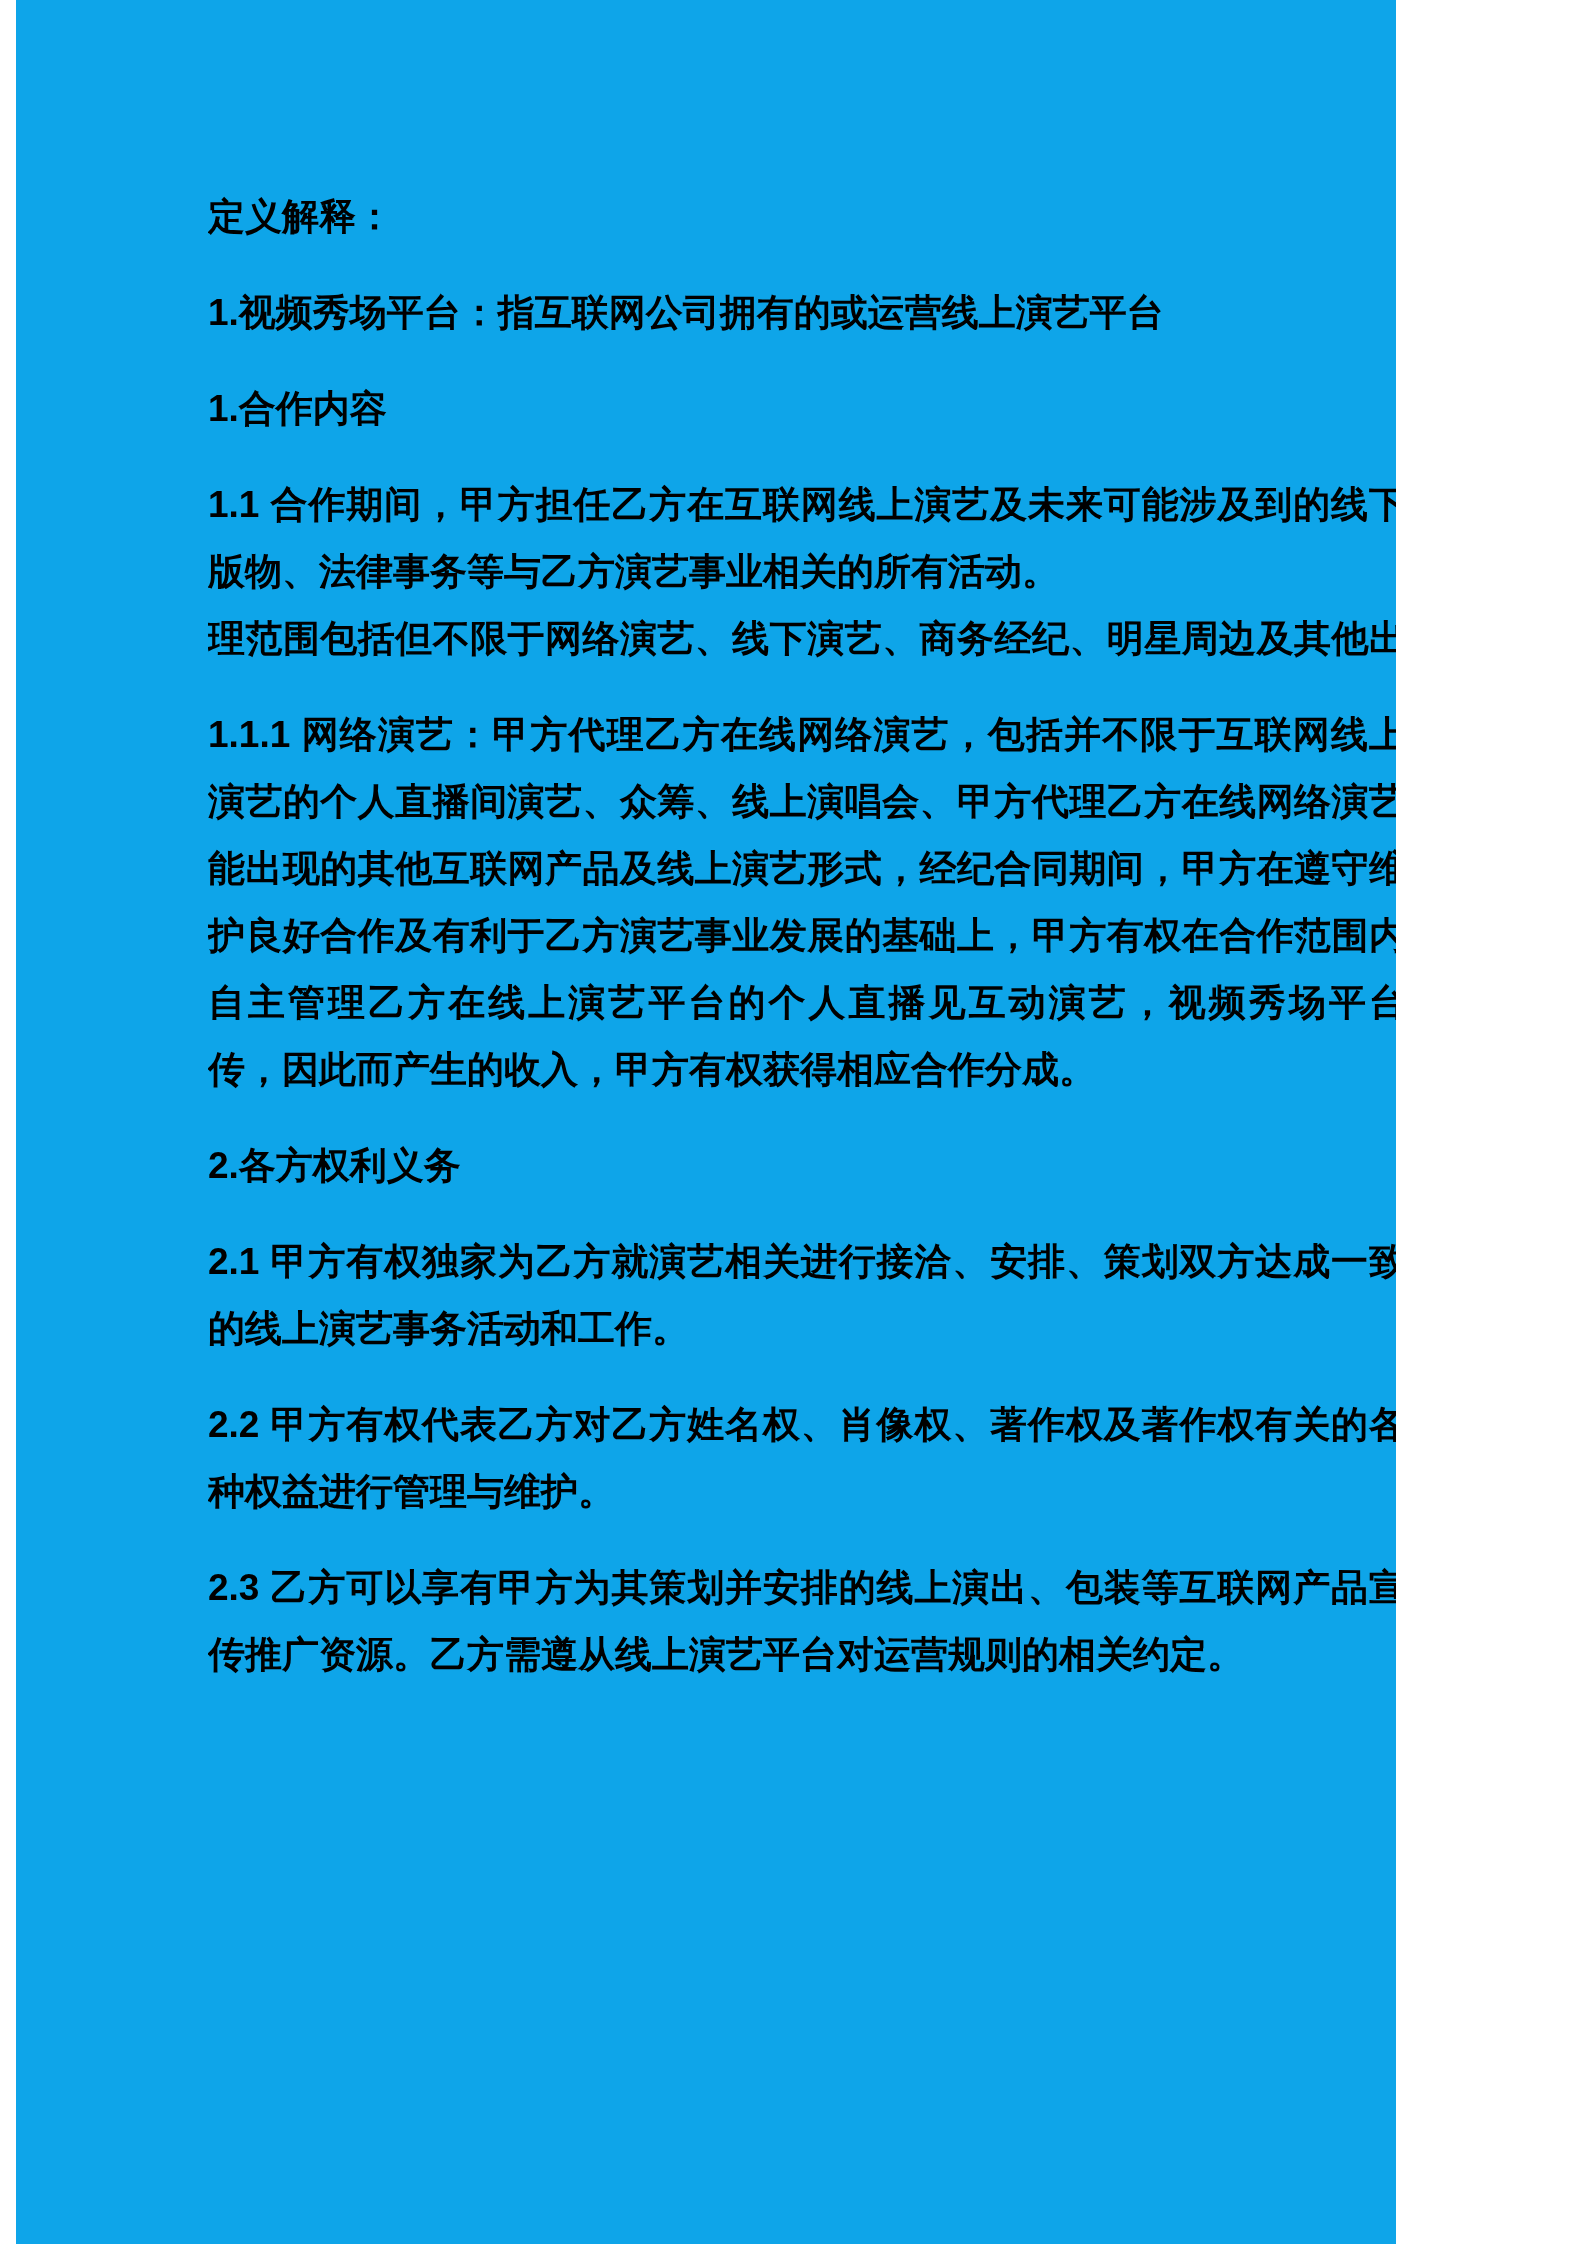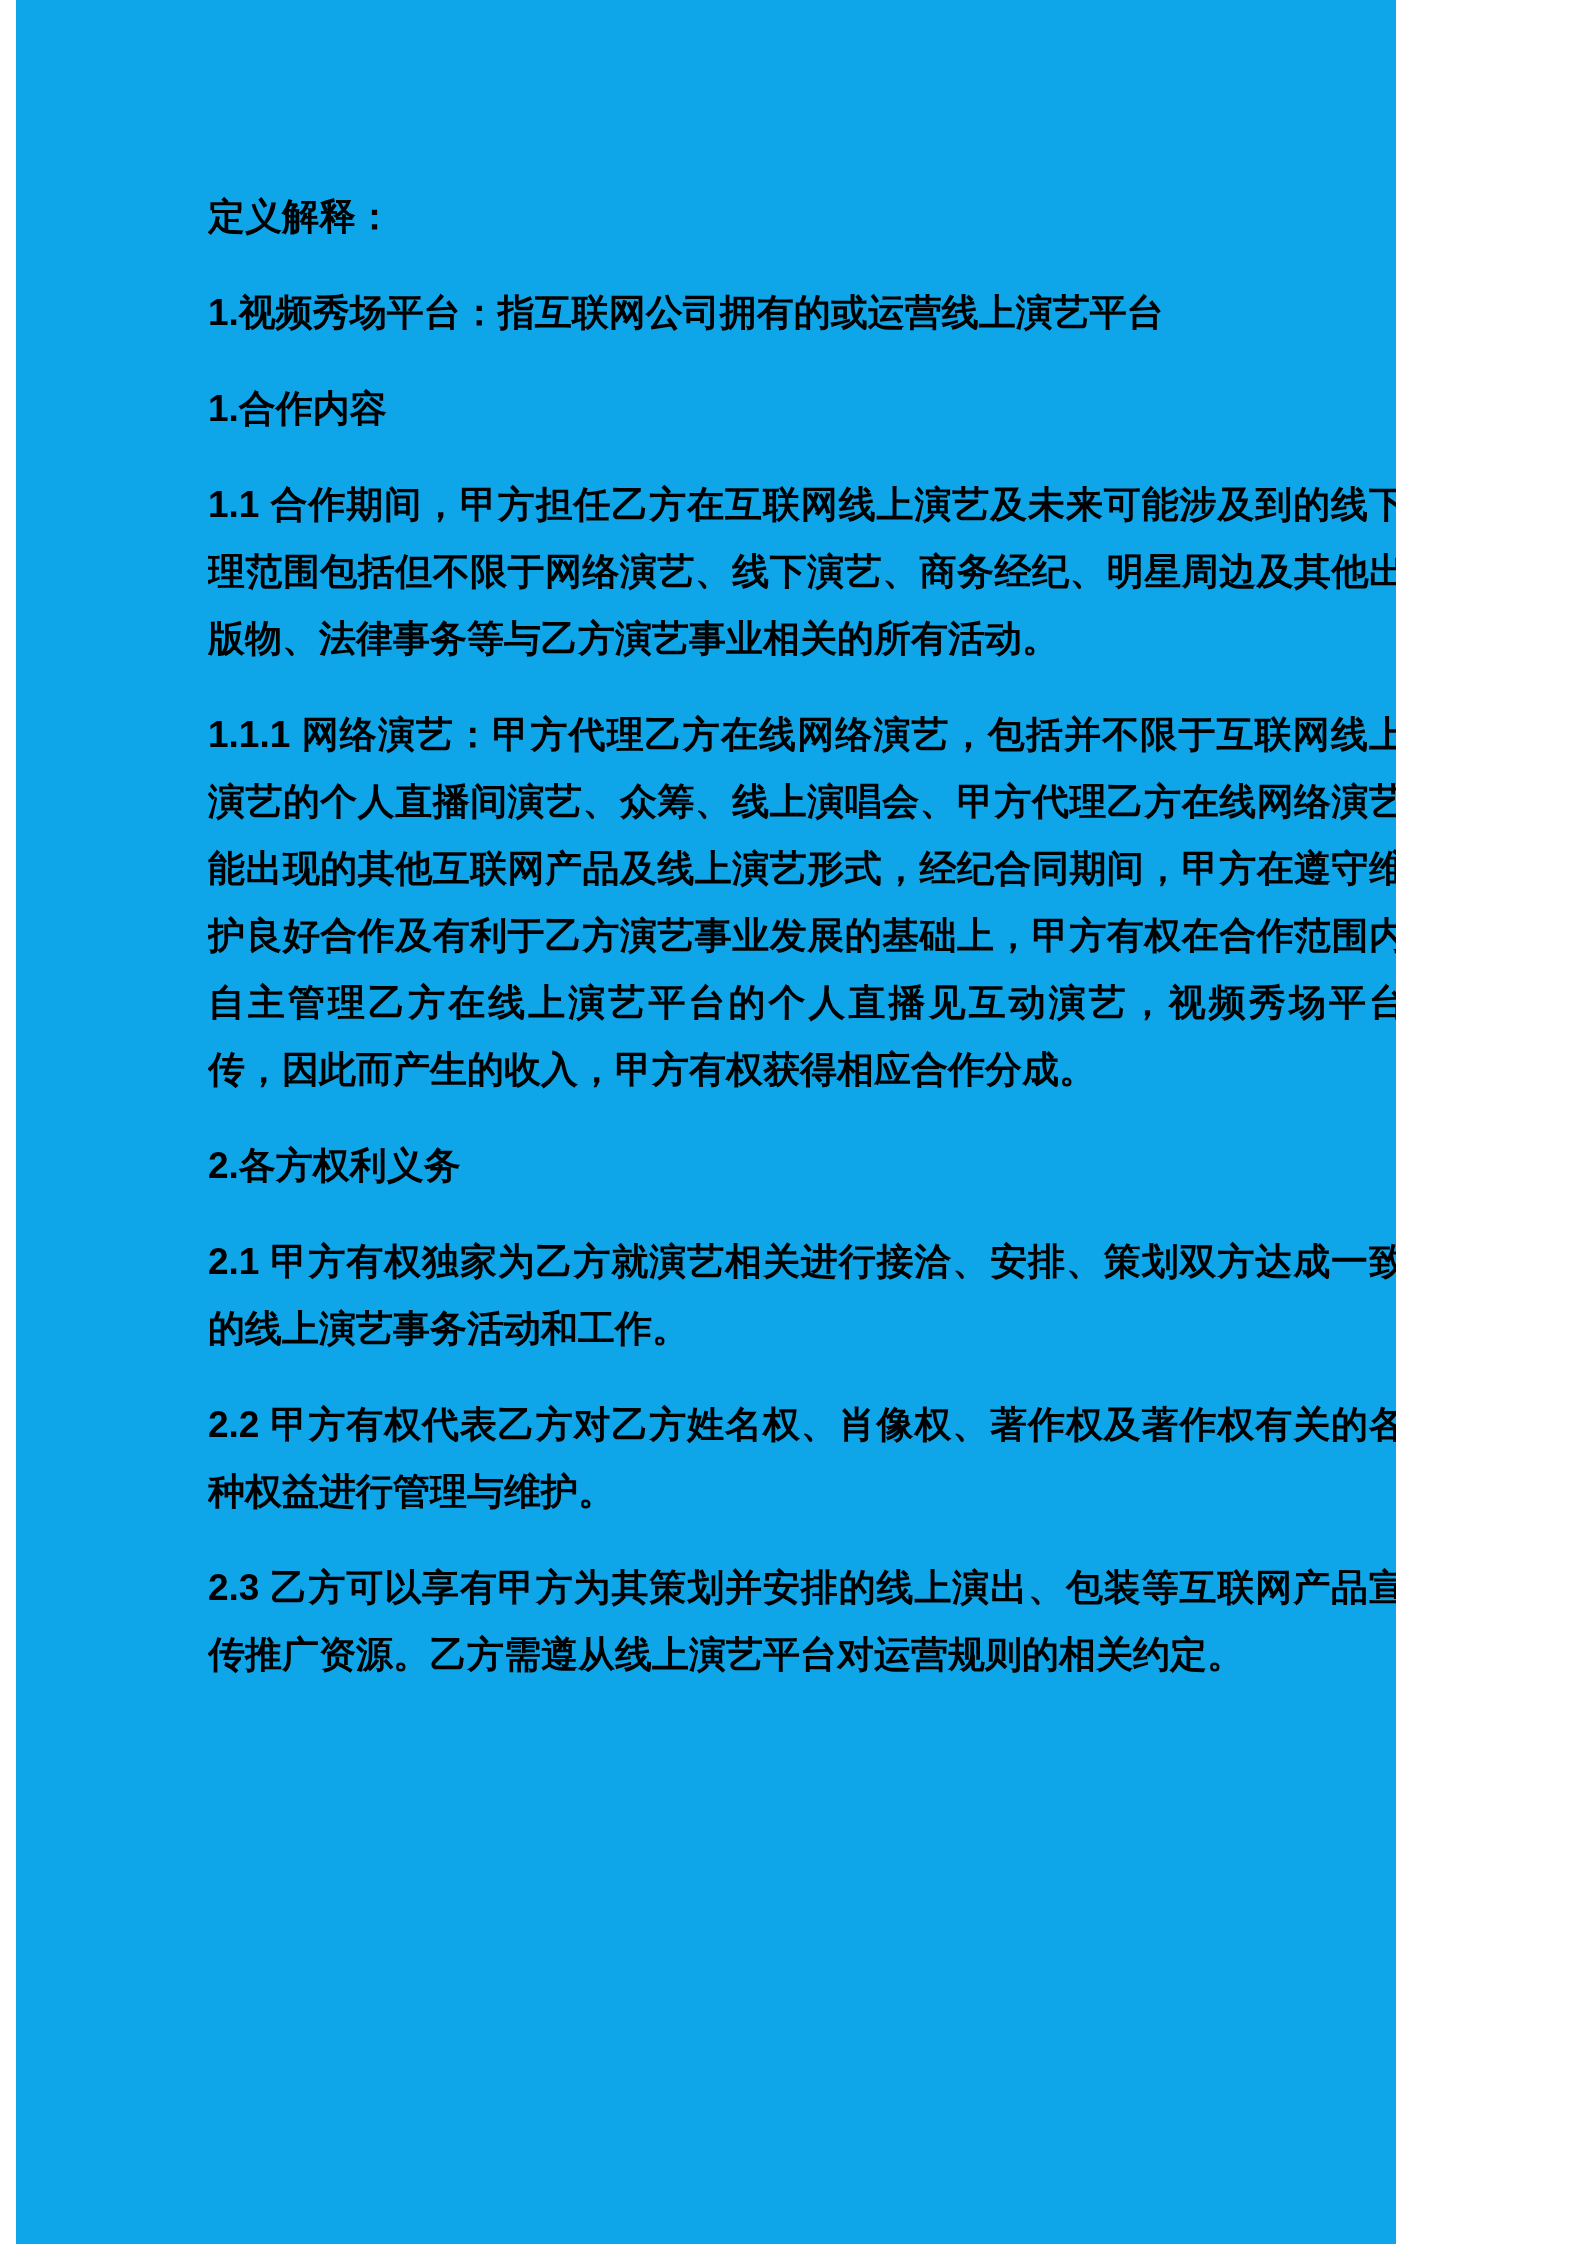--- a/index.html
+++ b/index.html
@@ -56,22 +56,22 @@
     <div class="para">
       <div class="line">1.视频秀场平台：指互联网公司拥有的或运营线上演艺平台</div>
     </div>
 
     <div class="para">
       <div class="line">1.合作内容</div>
     </div>
 
     <div class="para">
       <div class="line fill">1.1 合作期间，甲方担任乙方在互联网线上演艺及未来可能涉及到的线下</div>
+      <div class="line">版物、法律事务等与乙方演艺事业相关的所有活动。</div>
       <div class="line fill">理范围包括但不限于网络演艺、线下演艺、商务经纪、明星周边及其他出</div>
-      <div class="line">版物、法律事务等与乙方演艺事业相关的所有活动。</div>
     </div>
 
     <div class="para">
       <div class="line fill">1.1.1 网络演艺：甲方代理乙方在线网络演艺，包括并不限于互联网线上</div>
       <div class="line fill">演艺的个人直播间演艺、众筹、线上演唱会、甲方代理乙方在线网络演艺</div>
       <div class="line fill">能出现的其他互联网产品及线上演艺形式，经纪合同期间，甲方在遵守维</div>
       <div class="line fill">护良好合作及有利于乙方演艺事业发展的基础上，甲方有权在合作范围内</div>
       <div class="line fill">自主管理乙方在线上演艺平台的个人直播见互动演艺，视频秀场平台</div>
       <div class="line">传，因此而产生的收入，甲方有权获得相应合作分成。</div>
     </div>

